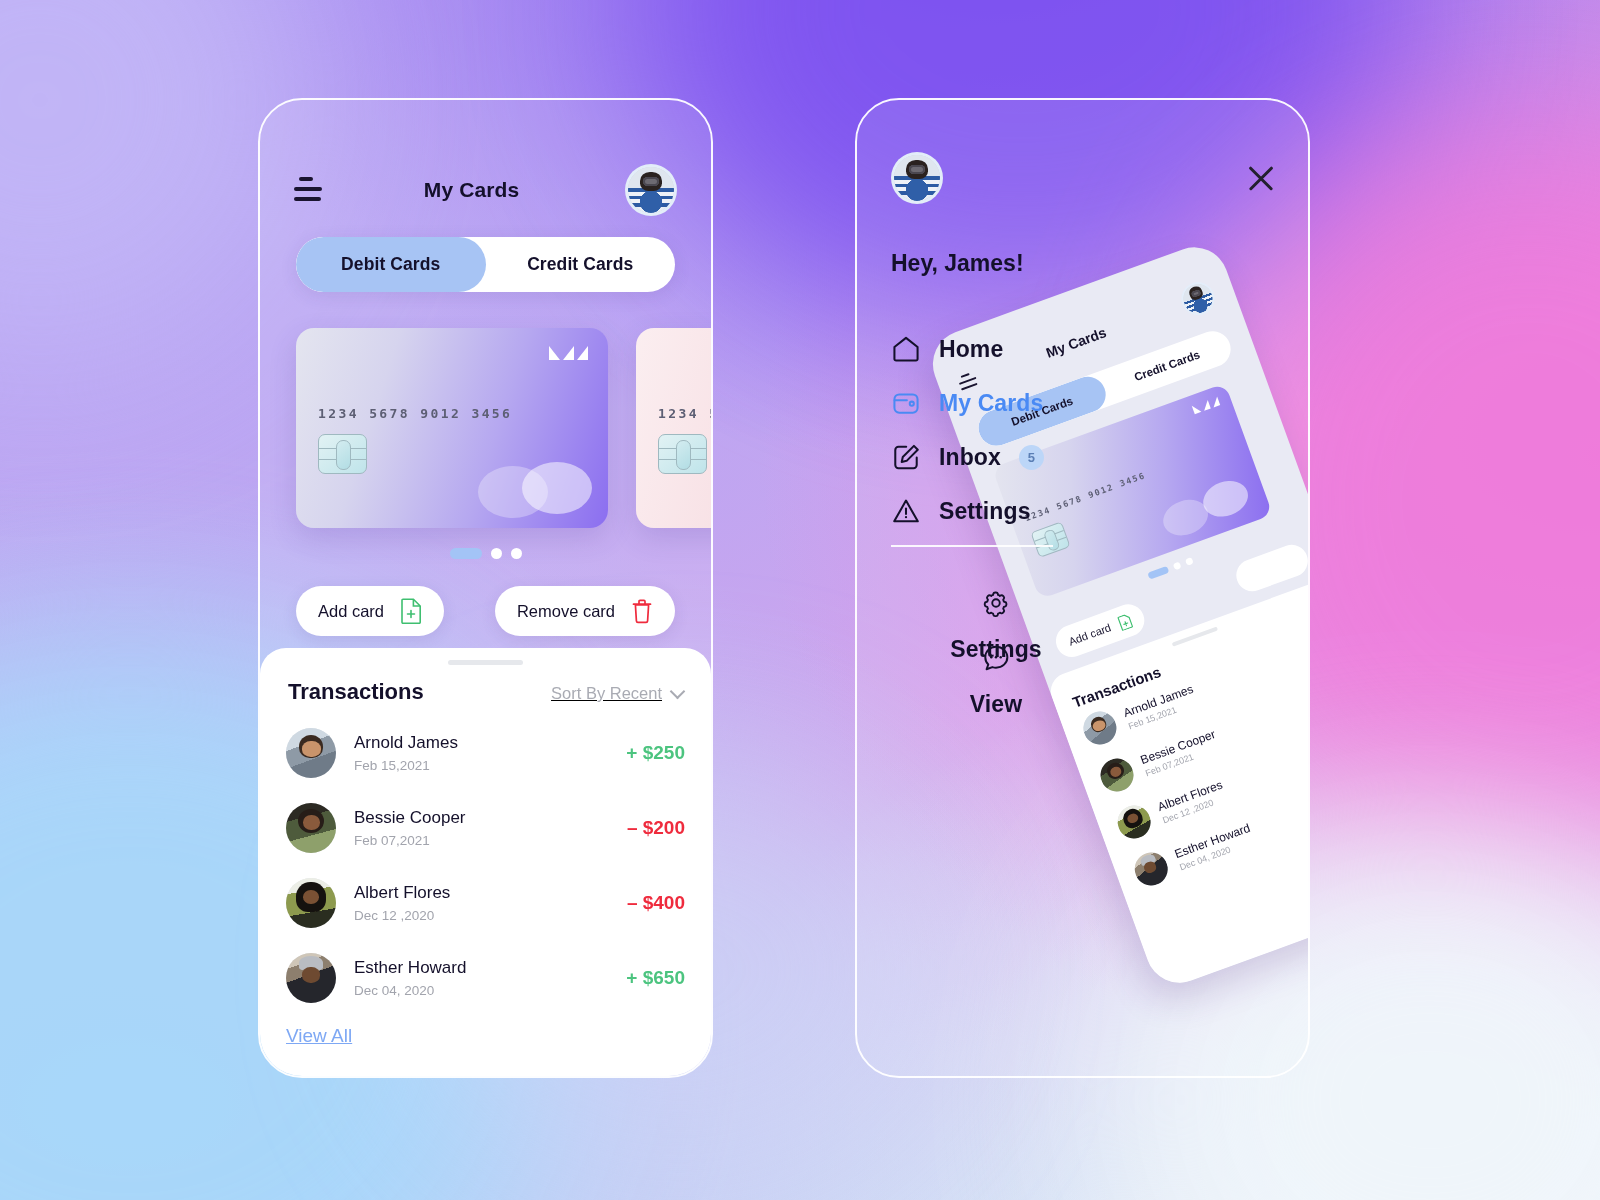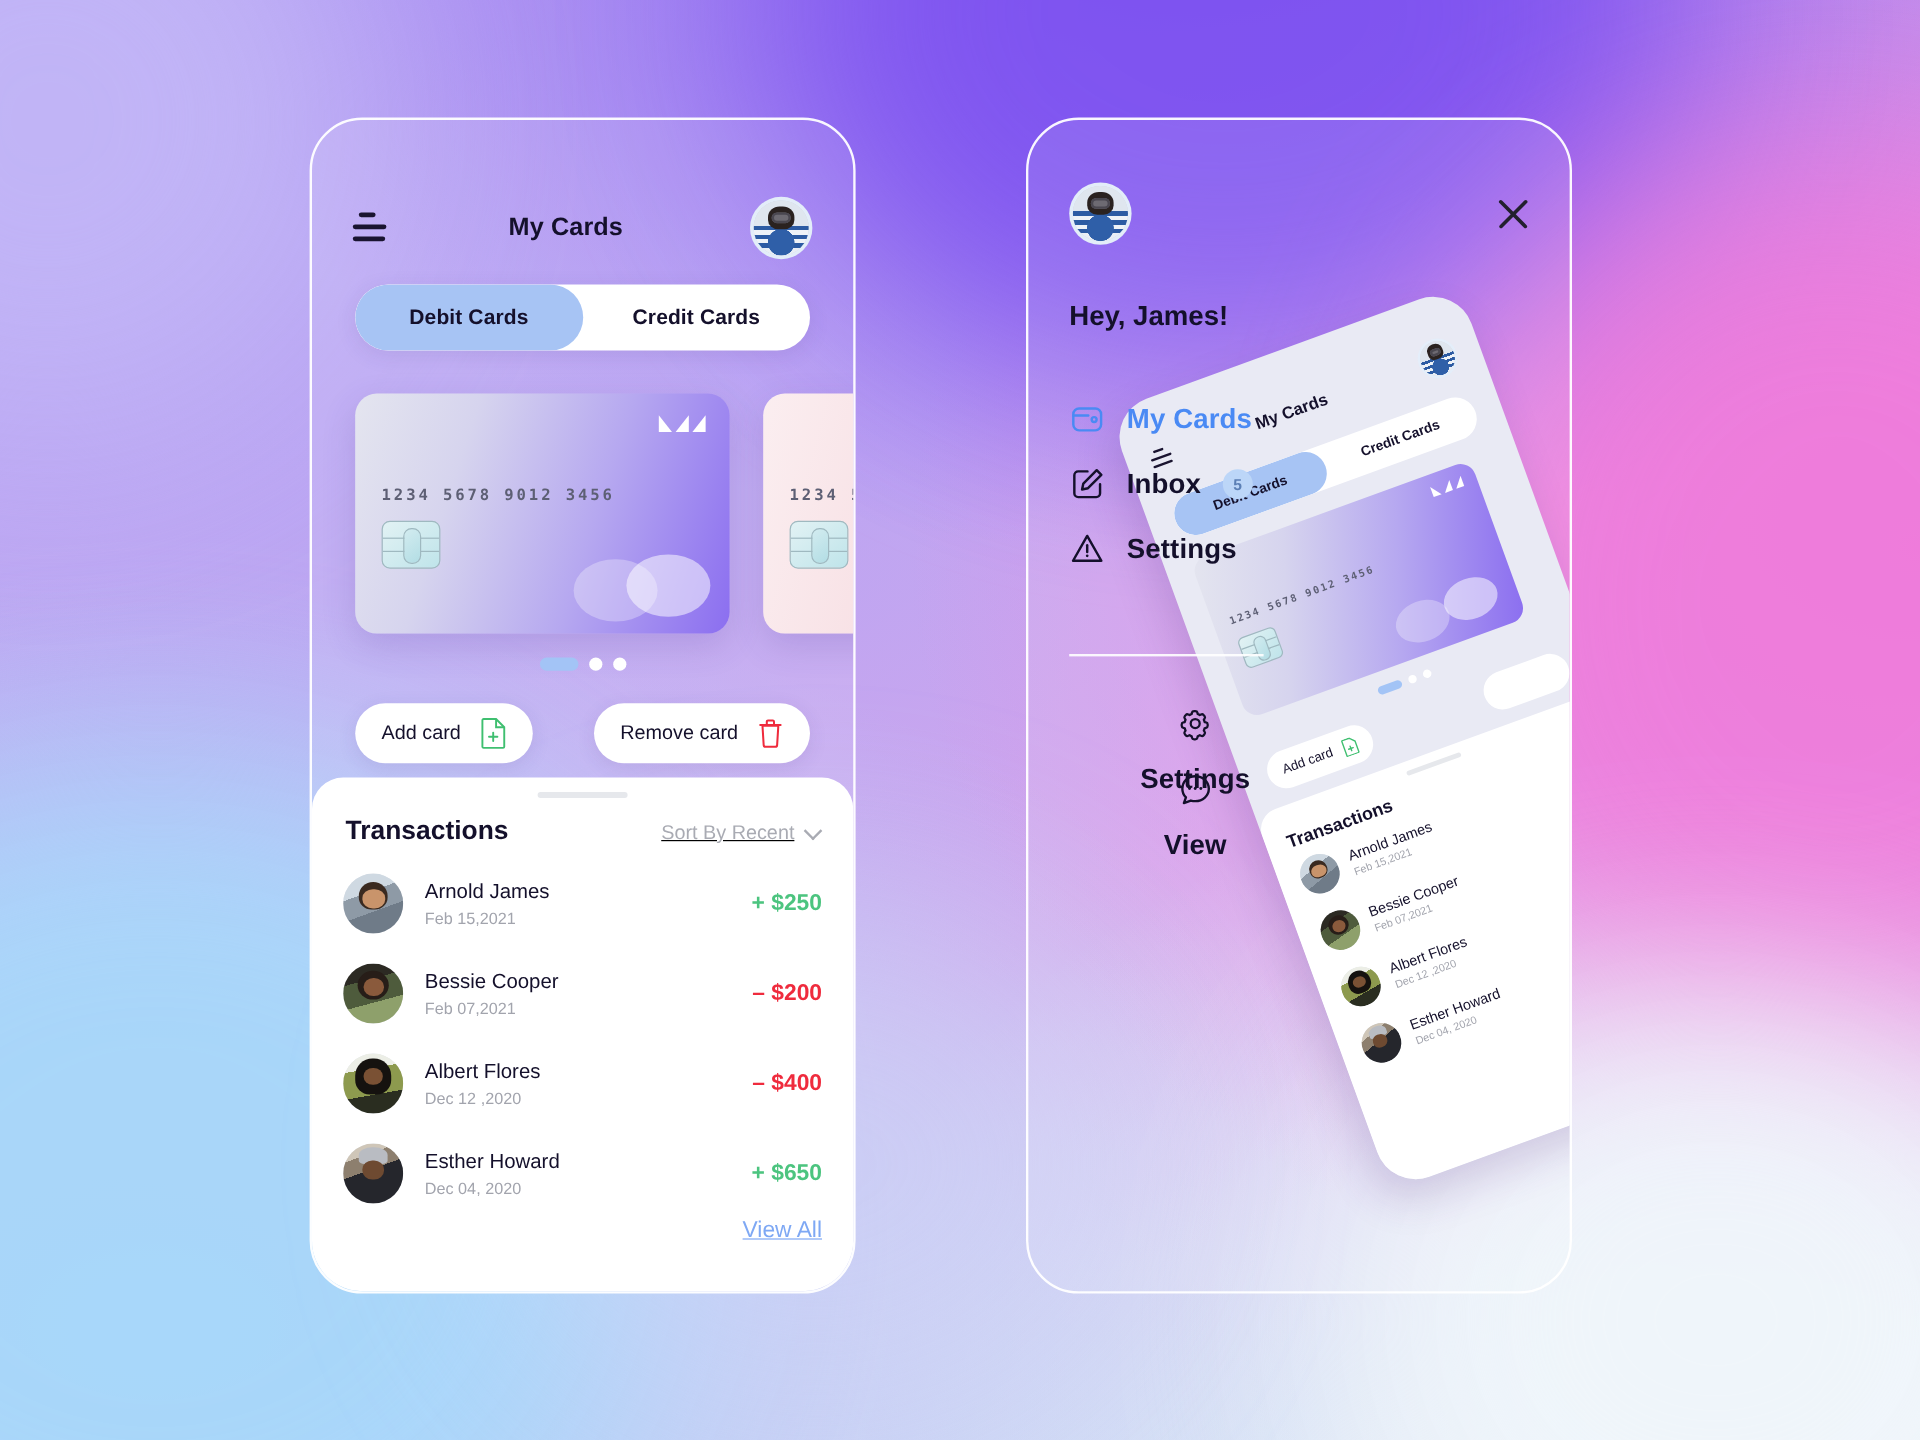--- a/index.html
+++ b/index.html
@@ -187,21 +187,21 @@
     display:flex; align-items:center; gap:18px; height:75px; cursor:pointer;
   }
   .tx .pic { width:50px; height:50px; border-radius:50%; overflow:hidden; position:relative; flex:0 0 auto; background:#dfe3e9; }
   .tx .meta { flex:1; }
   .tx .name { font-size:17px; color:#14102b; font-weight:500; line-height:1.35; }
   .tx .date { font-size:13.5px; color:#a2a4ad; margin-top:3px; }
   .tx .amt { font-size:19px; font-weight:600; white-space:nowrap; }
   .amt.pos { color:#4cc47f; }
   .amt.neg { color:#ef2b3d; }
 
-  .viewall { text-align:right; margin-top:0; }
+  .viewall { text-align:left; margin-top:10px; }
   .viewall a { font-size:19px; color:#7ea8f4; text-decoration:underline; cursor:pointer; }
 
   
   .menu-screen { position:absolute; inset:0; }
   .menu-top { position:absolute; left:34px; right:32px; top:52px; display:flex; align-items:flex-start; justify-content:space-between; }
   .close-x { width:30px; height:30px; position:relative; cursor:pointer; margin-top:12px; }
   .close-x i { position:absolute; top:13px; left:-1px; width:32px; height:2.6px; background:#23202e; border-radius:2px; }
   .close-x i:nth-child(1){ transform:rotate(45deg); }
   .close-x i:nth-child(2){ transform:rotate(-45deg); }
   .greet { position:absolute; left:34px; top:150px; font-size:23px; font-weight:700; color:#14102b; }
@@ -415,20 +415,26 @@
         </div>
       <div class="close-x">
           <i></i>
           <i></i>
         </div>
     </div>
 
     <div class="greet">Hey, James!</div>
 
     <div class="menu-list">
+      <div class="mi">
+        <svg class="ico" viewBox="0 0 28 28" fill="none">
+          <path d="M3.2 12.2 14 3.6l10.8 8.6v11.1a1.5 1.5 0 0 1-1.5 1.5H4.7a1.5 1.5 0 0 1-1.5-1.5V12.2z" stroke="#14102b" stroke-width="1.9" stroke-linejoin="round"></path>
+        </svg>
+        <span class="lab">Home</span>
+      </div>
 
       <div class="mi active">
         <svg class="ico" viewBox="0 0 28 28" fill="none">
           <rect x="3.2" y="6" width="21.6" height="17" rx="4.5" stroke="#4a8af4" stroke-width="1.9"></rect>
           <path d="M3.4 11.4h11.4" stroke="#4a8af4" stroke-width="1.9" stroke-linecap="round"></path>
           <circle cx="19.4" cy="14.6" r="1.9" stroke="#4a8af4" stroke-width="1.9"></circle>
         </svg>
         <span class="lab">My Cards</span>
       </div>
 

